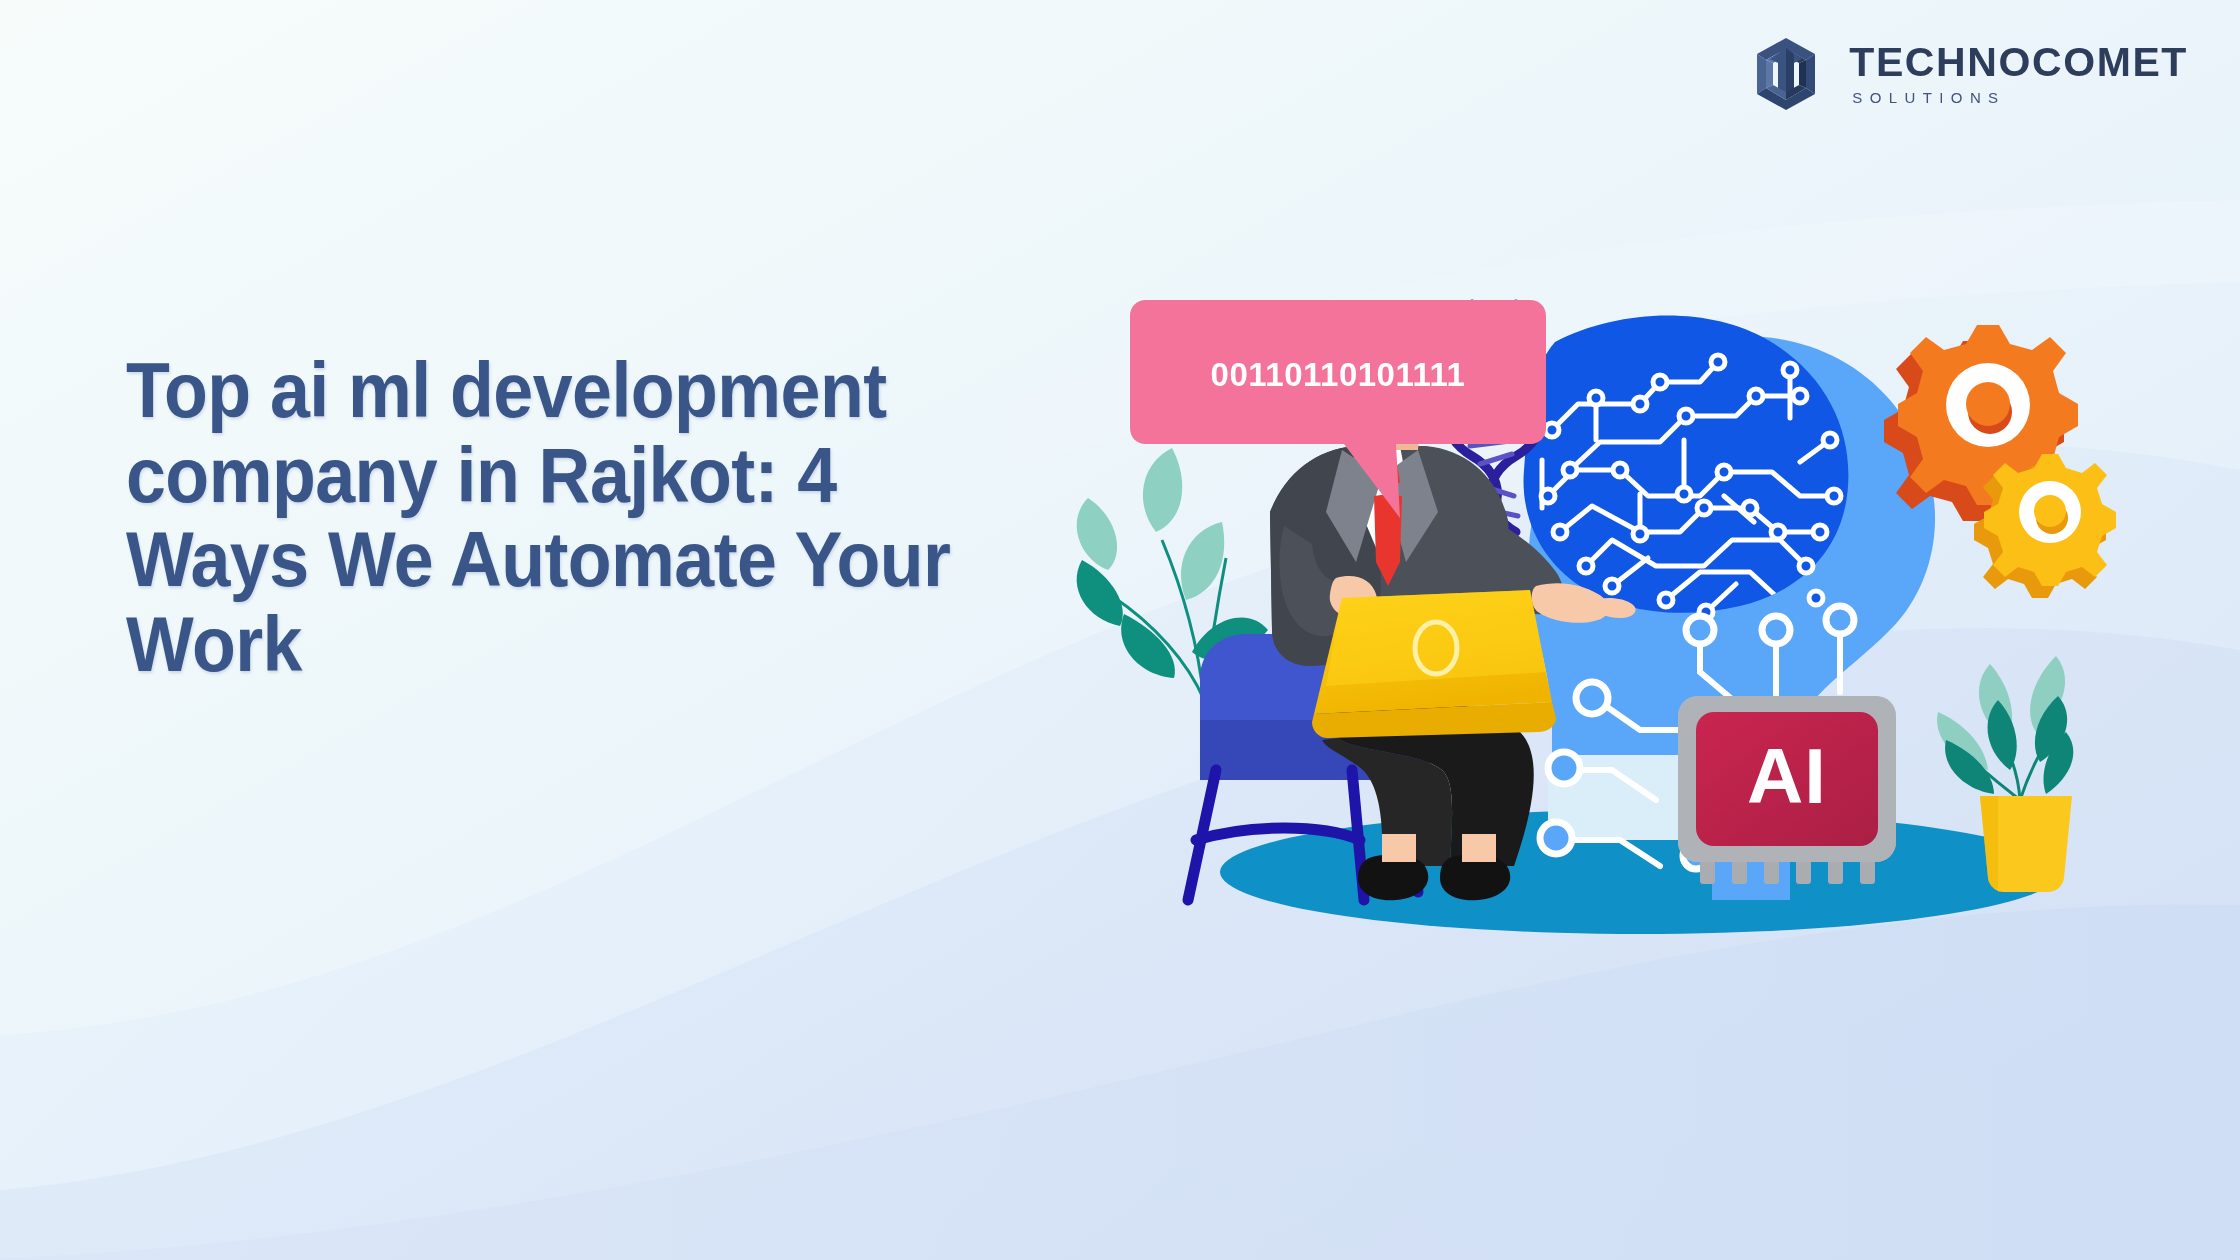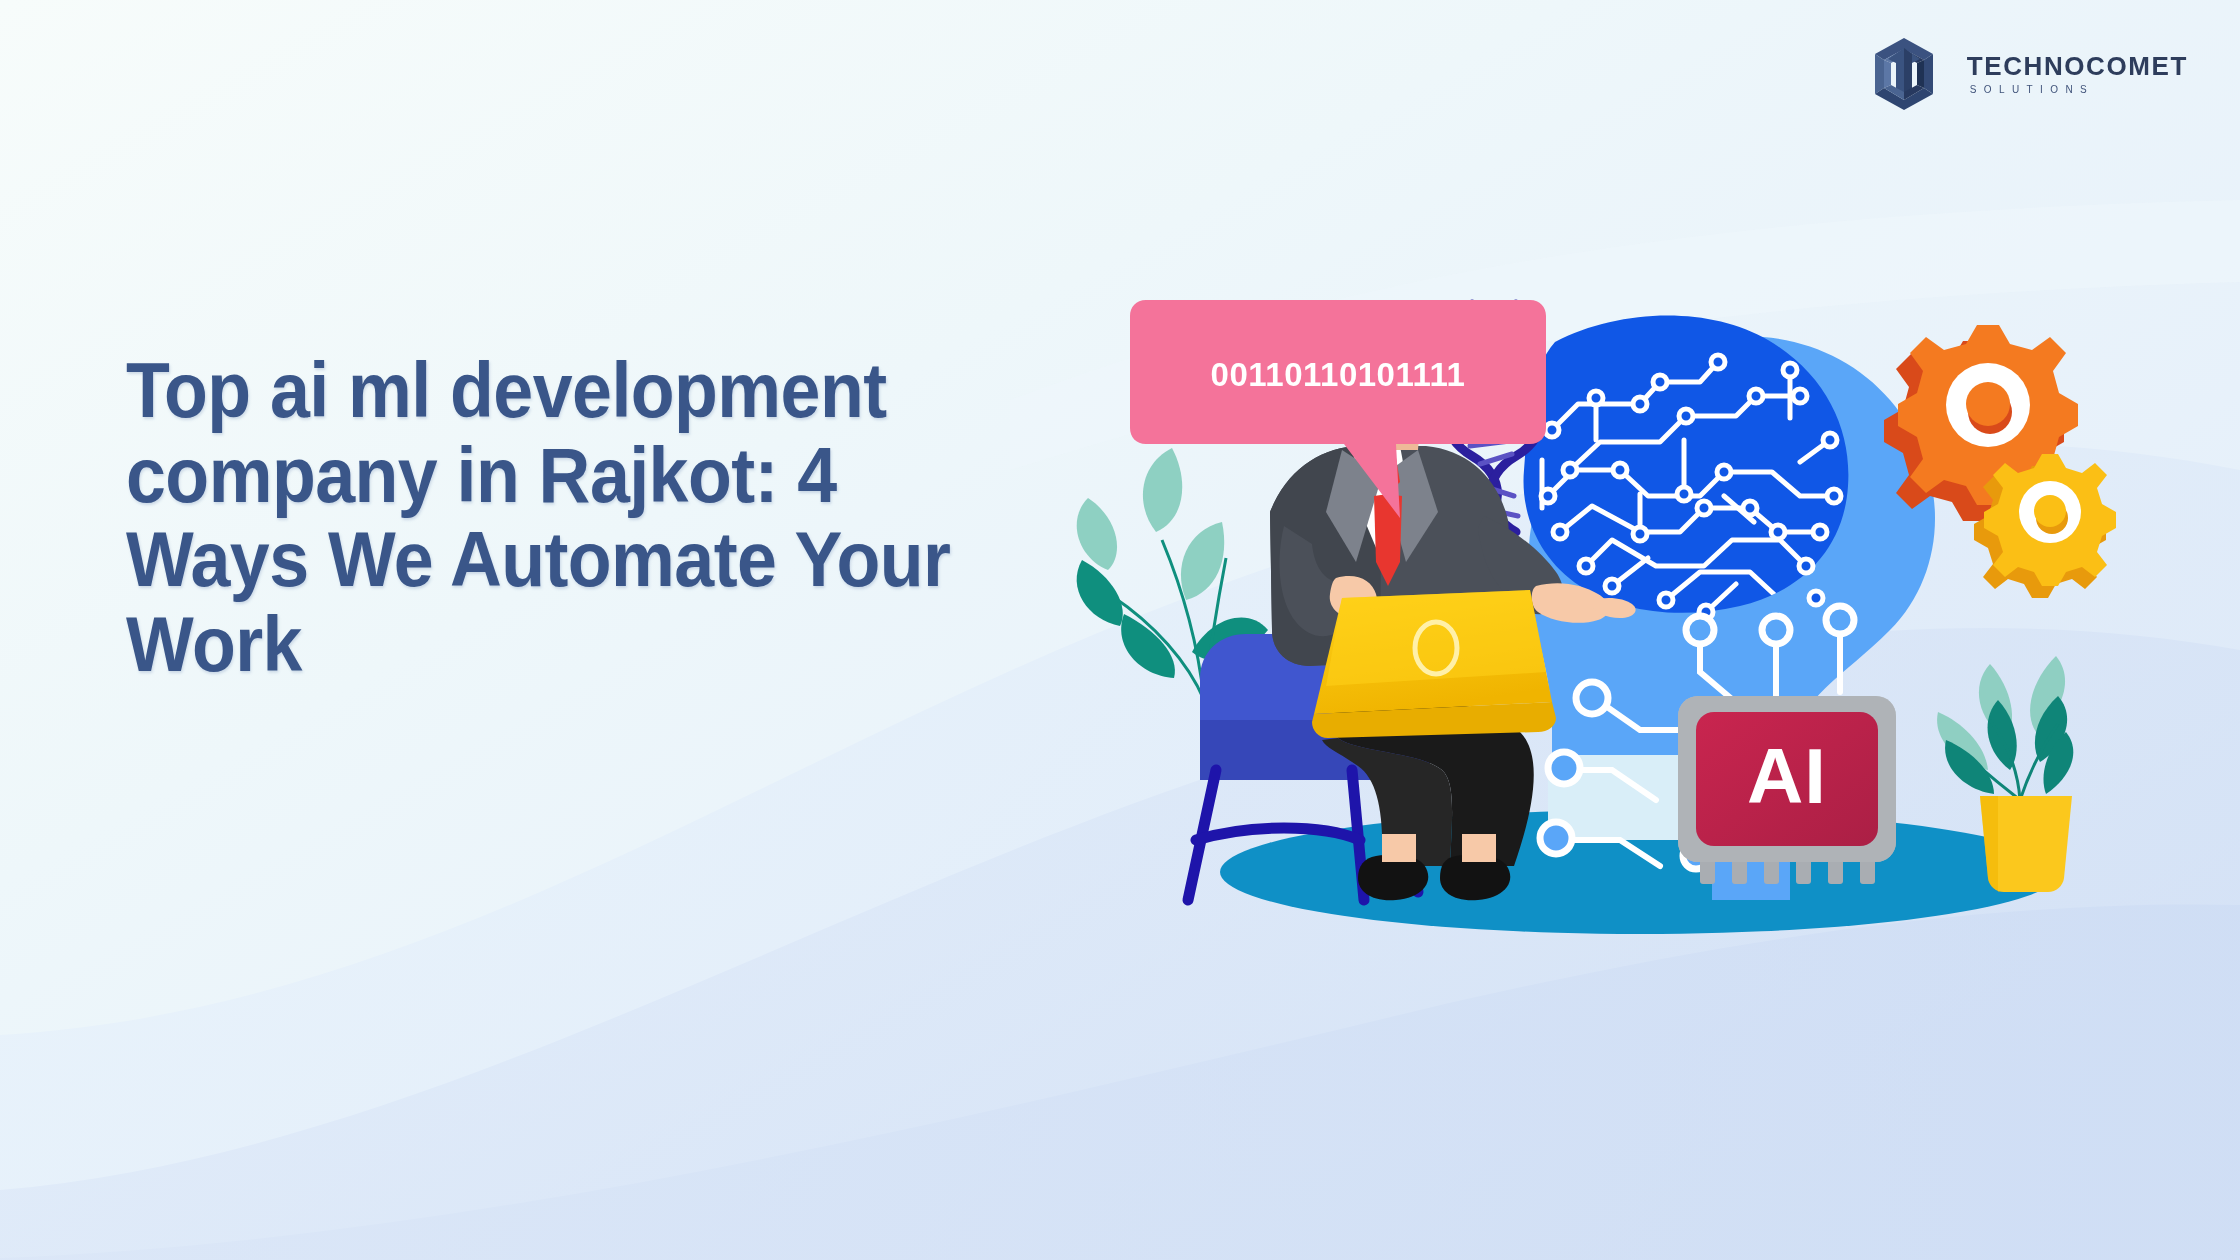--- a/index.html
+++ b/index.html
@@ -18,25 +18,25 @@
   .bg-layer { position:absolute; inset:0; width:100%; height:100%; }
 
   
   #logo-area {
     position:absolute; top:34px; right:52px;
     display:flex; align-items:center; gap:26px;
   }
   #logo-mark { width:74px; height:80px; display:block; }
   #logo-words { display:flex; flex-direction:column; align-items:flex-start; }
   #logo-name {
-    font-size:26px; font-weight:bold; letter-spacing:1.6px;
+    font-size:41px; font-weight:bold; letter-spacing:1.6px;
     color:#2e3d5c; line-height:1.02;
   }
   #logo-tagline {
-    font-size:10px; letter-spacing:7.4px; color:#40537a;
+    font-size:15px; letter-spacing:7.4px; color:#40537a;
     margin-top:5px; margin-left:3px; font-weight:normal;
   }
 
   
   #headline {
     position:absolute; left:126px; top:348px;
     width:900px;
     font-size:78px;
     font-weight:bold;
     line-height:1.085;

